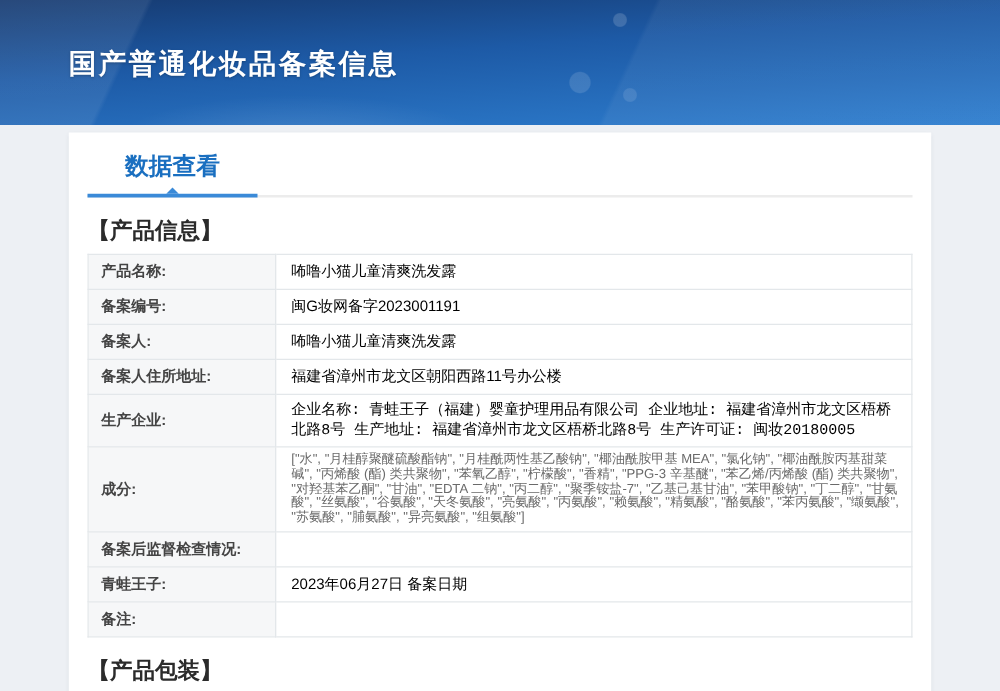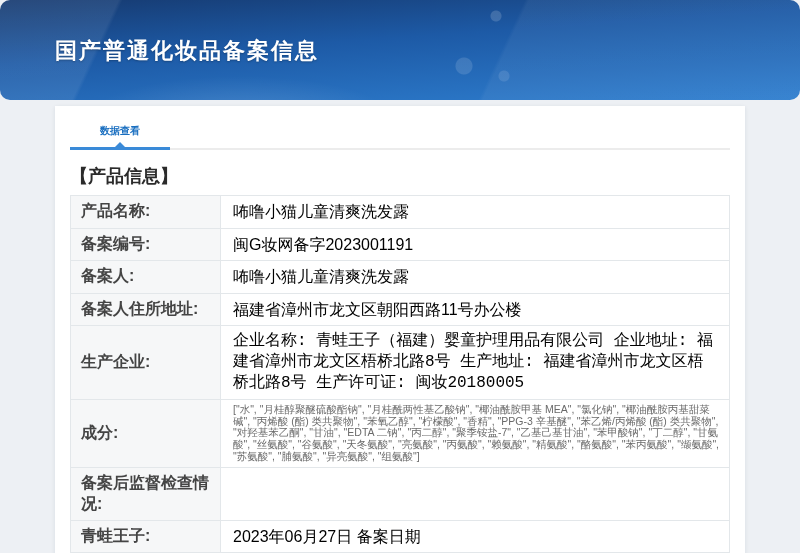--- a/index.html
+++ b/index.html
@@ -9,54 +9,53 @@
   
   .hero {
     height:100px; position:relative; overflow:hidden;
     background:
       radial-gradient(circle at 62% 16%, rgba(255,255,255,.16) 0 5px, rgba(255,255,255,0) 6px),
       radial-gradient(circle at 58% 66%, rgba(255,255,255,.13) 0 8px, rgba(255,255,255,0) 9px),
       radial-gradient(circle at 63% 76%, rgba(255,255,255,.11) 0 5px, rgba(255,255,255,0) 6px),
       radial-gradient(ellipse 220px 60px at 30% 118%, rgba(255,255,255,.14), rgba(255,255,255,0) 70%),
       linear-gradient(115deg, rgba(255,255,255,.08) 14%, rgba(255,255,255,0) 14.5%, rgba(255,255,255,0) 62%, rgba(255,255,255,.05) 62.5%),
       linear-gradient(176deg, #163a70 0%, #1d5aa6 42%, #2e7ecf 100%);
-    border-radius: 10px;
   }
   .hero h1 {
     position:absolute; left:55px; top:36px;
     color:#ffffff; font-size:22px; font-weight:bold; letter-spacing:2px;
     text-shadow:0 1px 2px rgba(0,0,0,.25);
   }
 
   
   .card {
     width:690px; margin:6px auto 6px auto; background:#fff;
     box-shadow:0 1px 4px rgba(30,50,80,.10);
     padding:14px 15px 16px 15px; flex:1;
   }
 
   
   .tabbar { border-bottom:2px solid #ececec; padding-left:0; }
   .tab {
     display:inline-block; position:relative; padding:0 30px 9px 30px;
-    color:#1a6fc0; font-size:10px; font-weight:bold; cursor:pointer;
+    color:#1a6fc0; font-size:19px; font-weight:bold; cursor:pointer;
     border-bottom:3px solid #3a8ad8; margin-bottom:-2px;
   }
   .tab .tri {
     position:absolute; left:50%; bottom:0; transform:translateX(-50%);
     width:0; height:0;
     border-left:5px solid transparent; border-right:5px solid transparent;
     border-bottom:5px solid #3a8ad8;
   }
 
   .section-title { font-size:18px; font-weight:bold; color:#2b2b2b; margin:14px 0 7px 0; }
 
   
   table.info { width:100%; border-collapse:collapse; table-layout:fixed; }
-  table.info td { border:1px solid #e3e7ea; font-size:16px; vertical-align:middle; }
+  table.info td { border:1px solid #e3e7ea; font-size:12px; vertical-align:middle; }
   td.lbl {
     width:150px; background:#f6f7f8; color:#444; font-weight:bold;
     padding:5px 10px;
   }
   td.val { color:#000000; padding:5px 12px; line-height:1.35; word-break:break-all; }
   tr.tall td.val { line-height:1.3;font-family:Liberation Mono, monospace; }
   tr.ingredients td.val { font-size:10.5px; line-height:1.12; color:#6a6a6a; padding:4px 8px 4px 12px; }
   tr.empty td.val { height:24px; }
 </style>
 </head>

